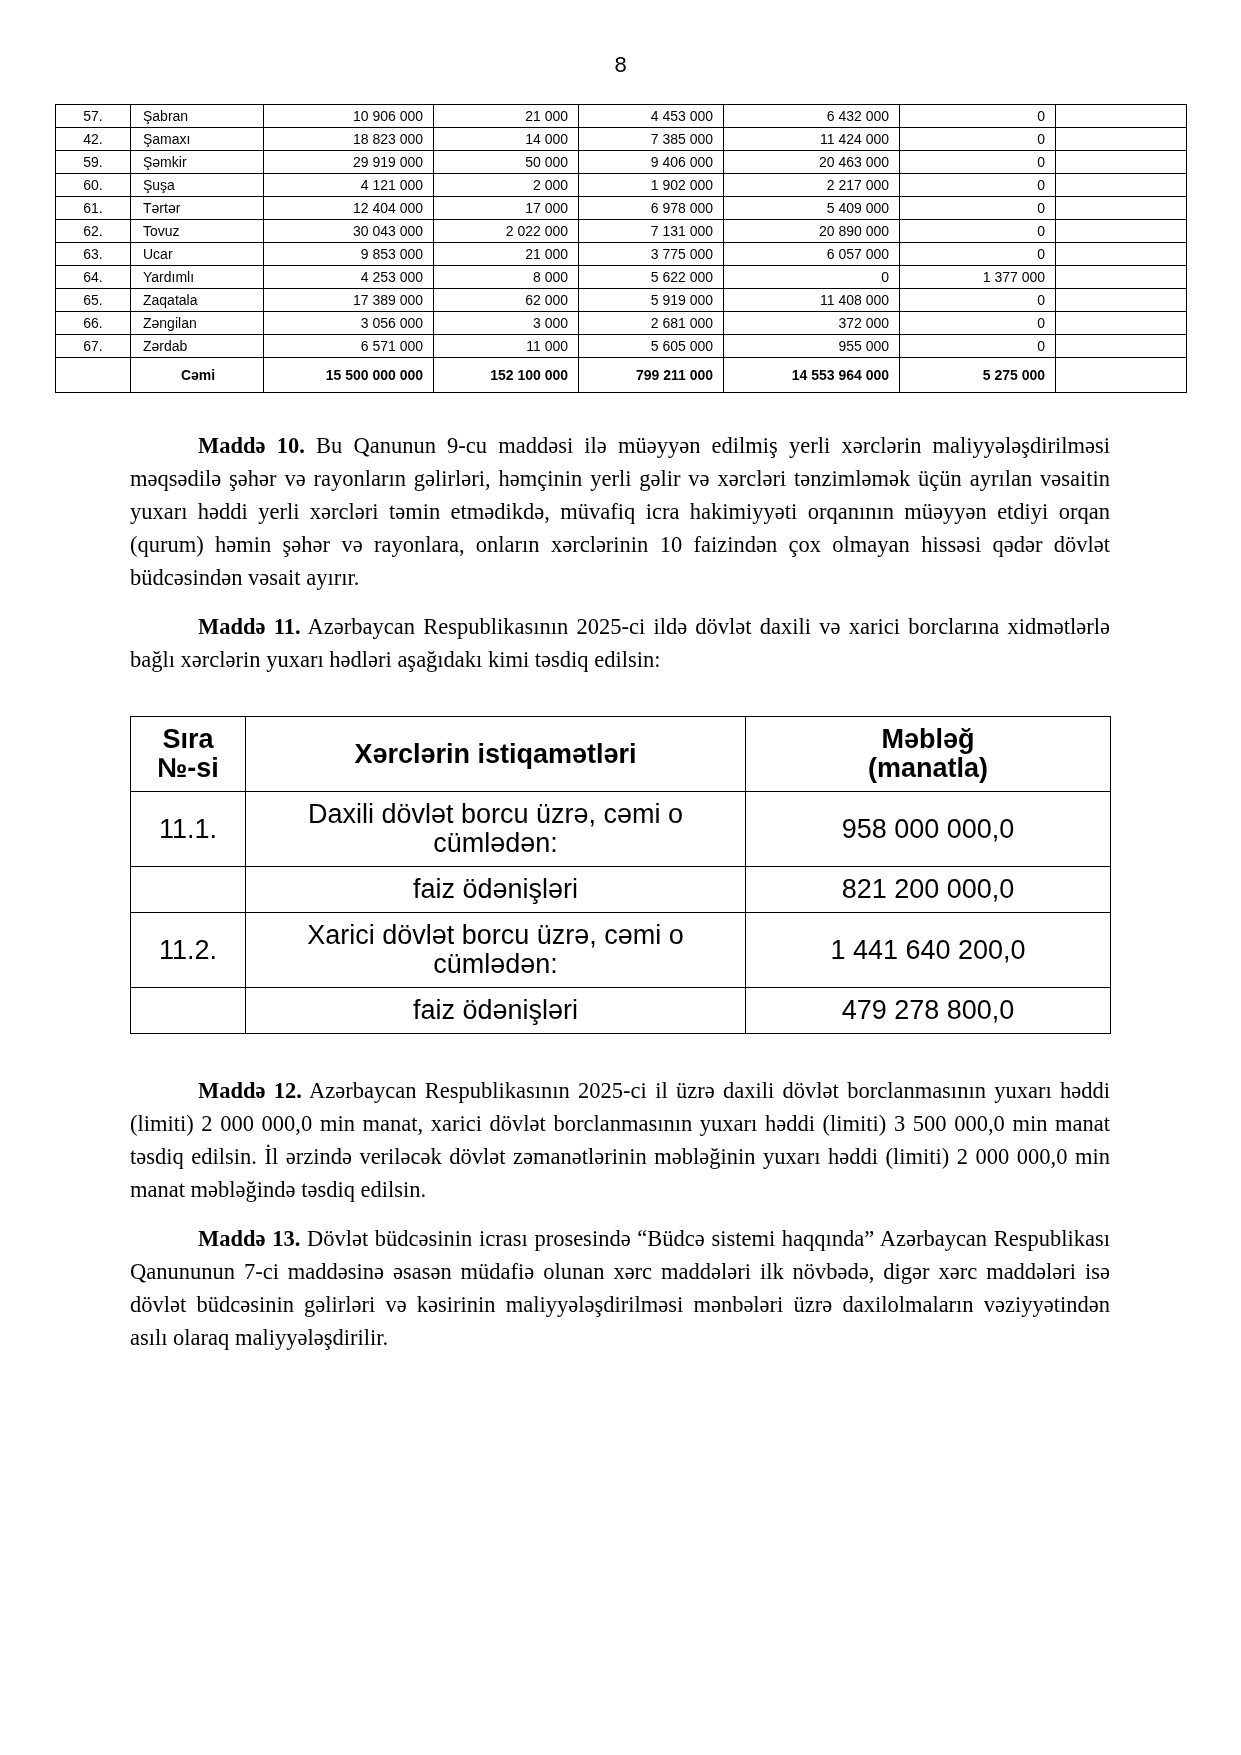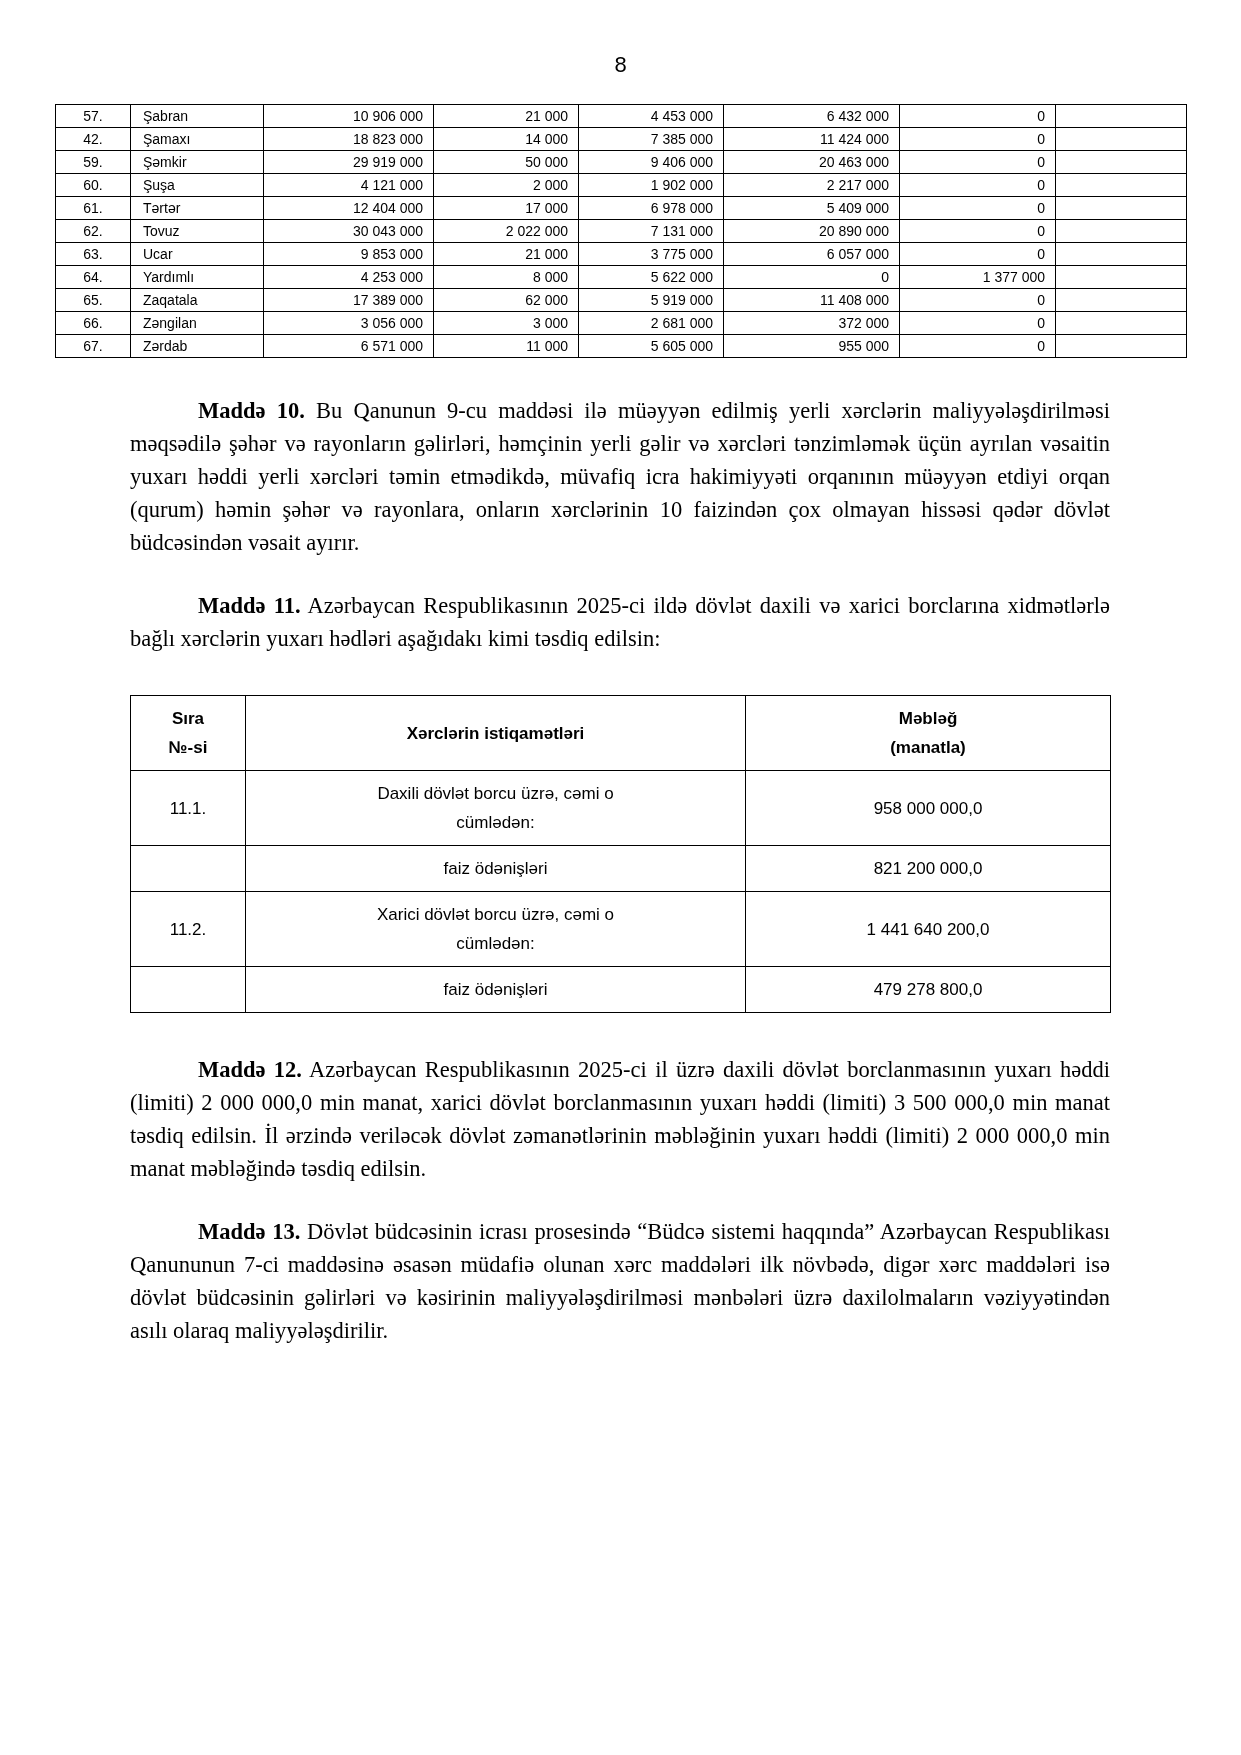--- a/index.html
+++ b/index.html
@@ -38,24 +38,24 @@
   
   .para {
     margin: 0 76px 0 75px;
     font-size: 22.5px;
     line-height: 33px;
     text-align: justify;
     text-indent: 68px;
     font-family: Liberation Serif, serif;
   }
   .mt-36 { margin-top: 36px; }
-  .mt-30 { margin-top: 30px; }
+  .mt-30 { margin-top: 16px; }
   .mt-40 { margin-top: 40px; }
   
-  .t2 { margin: 40px 0 0 75px; width: 980px; font-size: 17px; line-height: 29px; }
+  .t2 { margin: 40px 0 0 75px; width: 980px; font-size: 27px; line-height: 29px; }
   .t2 th, .t2 td {
     border: 1px solid #000;
     text-align: center;
     vertical-align: middle;
     padding: 8px 8px;
   }
   .t2 th { font-weight: bold; white-space: pre-line; }
   .t2 td.direction { white-space: pre-line; }
   .t2 td.amount { }
   b { font-weight: bold; }
@@ -180,20 +180,30 @@
           <td class="blank"></td>
         </tr>
         <tr>
           <td class="no">67.</td>
           <td class="name">Zərdab</td>
           <td class="num">6 571 000</td>
           <td class="num">11 000</td>
           <td class="num">5 605 000</td>
           <td class="num">955 000</td>
           <td class="num">0</td>
+          <td class="blank"></td>
+        </tr>
+        <tr class="total">
+          <td class="no"></td>
+          <td class="name">Cəmi</td>
+          <td class="num">15 500 000 000</td>
+          <td class="num">152 100 000</td>
+          <td class="num">799 211 000</td>
+          <td class="num">14 553 964 000</td>
+          <td class="num">5 275 000</td>
           <td class="blank"></td>
         </tr>
       </tbody>
   </table>
 
   <p class="para mt-36"><b>Maddə 10.</b> <span>Bu Qanunun 9-cu maddəsi ilə müəyyən edilmiş yerli xərclərin maliyyələşdirilməsi məqsədilə şəhər və rayonların gəlirləri, həmçinin yerli gəlir və xərcləri tənzimləmək üçün ayrılan vəsaitin yuxarı həddi yerli xərcləri təmin etmədikdə, müvafiq icra hakimiyyəti orqanının müəyyən etdiyi orqan (qurum) həmin şəhər və rayonlara, onların xərclərinin 10 faizindən çox olmayan hissəsi qədər dövlət büdcəsindən vəsait ayırır.</span></p>
 
   <p class="para mt-30"><b>Maddə 11.</b> <span>Azərbaycan Respublikasının 2025-ci ildə dövlət daxili və xarici borclarına xidmətlərlə bağlı xərclərin yuxarı hədləri aşağıdakı kimi təsdiq edilsin:</span></p>
 
   <table class="t2">

